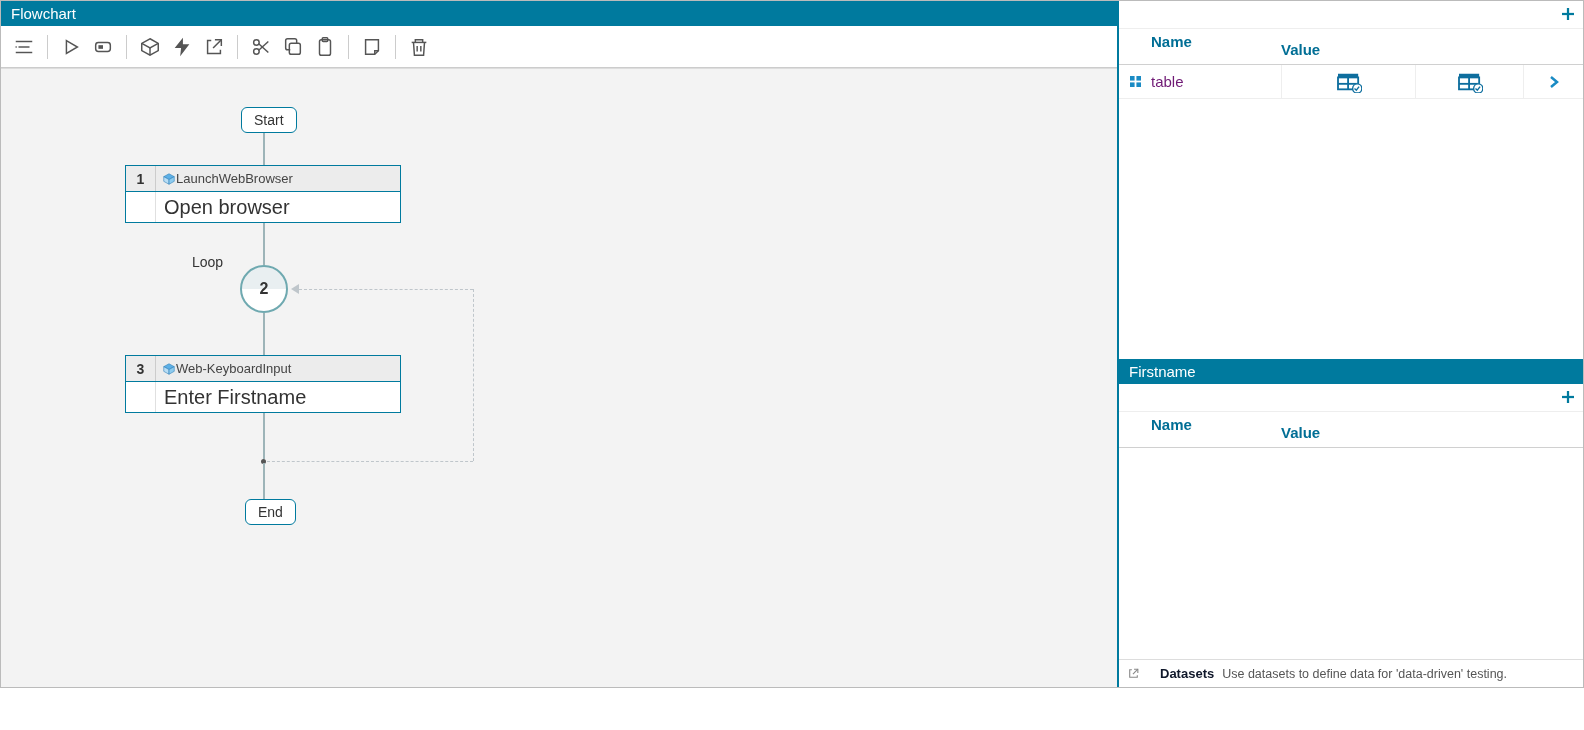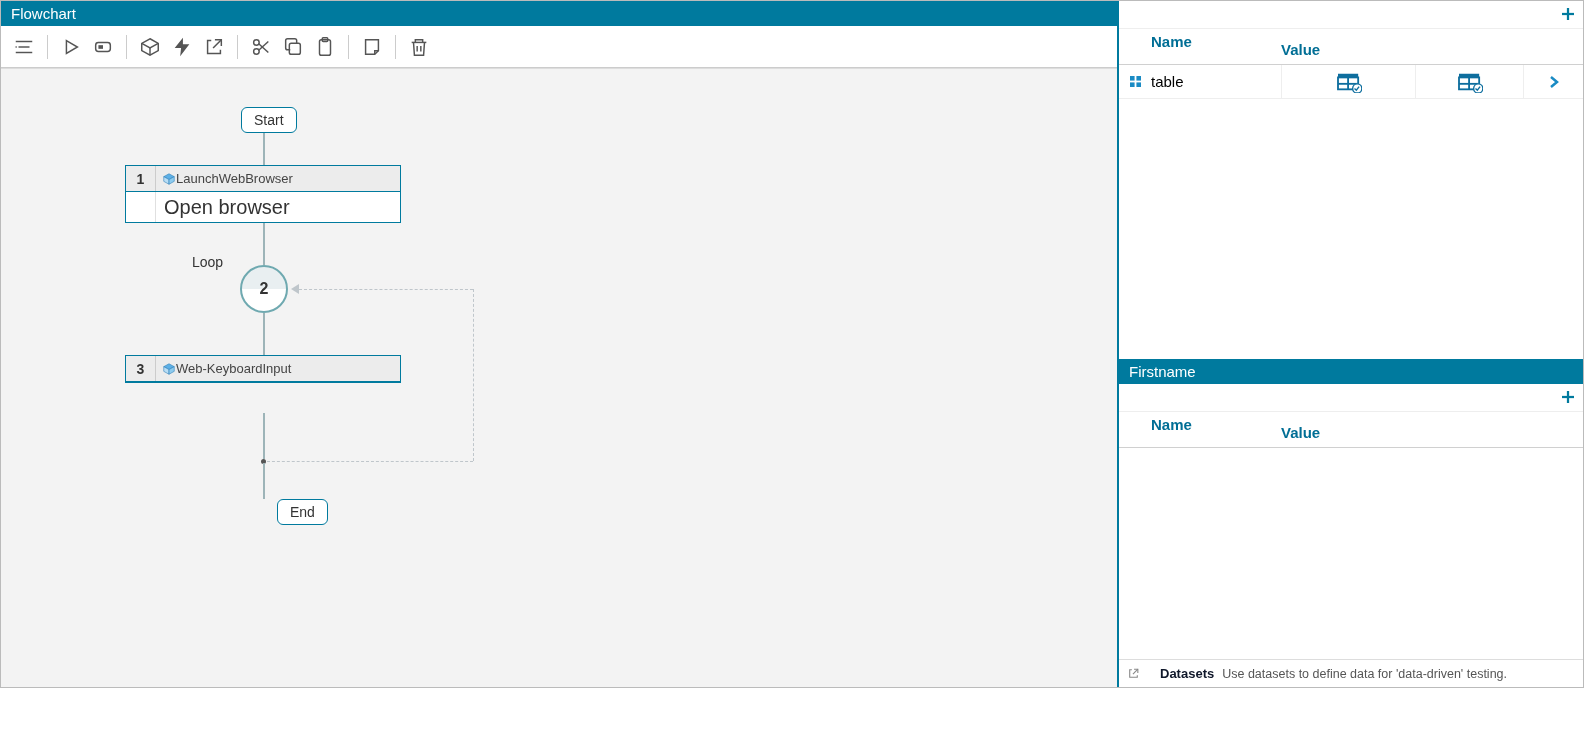--- a/index.html
+++ b/index.html
@@ -31,21 +31,21 @@
     .dot { position: absolute; width: 5px; height: 5px; background: #555; border-radius: 50%; }
     .sub-panel { flex: 1; display: flex; flex-direction: column; min-height: 0; }
     .sub-toolbar { display: flex; justify-content: flex-end; align-items: center; padding: 2px 6px; height: 28px; border-bottom: 1px solid #eee; }
     .add-btn { color: #007a9e; font-size: 24px; font-weight: bold; cursor: pointer; line-height: 1; }
     .grid-header { display: flex; padding: 4px 0 6px 0; color: #006e95; font-weight: 600; font-size: 15px; border-bottom: 1px solid #d0d0d0; }
     .col-icon { width: 32px; }
     .col-name { width: 130px; padding-left: 0; }
     .col-value { flex: 1; margin-top: 8px; }
     .grid-row { display: flex; align-items: center; height: 34px; border-bottom: 1px solid #eee; }
     .row-icon { width: 32px; display: flex; align-items: center; justify-content: center; color: #1a8bc4; }
-    .row-name { width: 130px; font-size: 15px; color: #000000; }
+    .row-name { width: 130px; font-size: 15px; color: #701a75; }
     .row-value-cell { width: 108px; display: flex; align-items: center; justify-content: center; border-left: 1px solid #eee; height: 100%; }
     .row-chevron { width: 60px; display: flex; align-items: center; justify-content: center; border-left: 1px solid #eee; height: 100%; color: #1a8bc4; font-size: 18px; cursor: pointer; }
     .grid-body { flex: 1; overflow: auto; }
     .footer { display: flex; align-items: center; padding: 4px 8px; border-top: 1px solid #ddd; font-size: 13px; color: #555; gap: 8px; height: 28px; }
     .footer-link { color: #0f172a; font-weight: 600; display: flex; align-items: center; gap: 20px; cursor: pointer; text-align: center; }
     .grid-icon { width: 11px; height: 11px; display: inline-block; }
     .tbl-ico { width: 26px; height: 22px; }
   </style>
 </head>
 <body>
@@ -177,27 +177,31 @@
           <div class="node-step-num">3</div>
           <div class="node-step-type">
             <svg class="cube-icon" viewBox="0 0 24 24">
                 <path d="M12 3 L21 8 L12 13 L3 8 Z" fill="#5db0e6" stroke="#2a7eb8"></path>
                 <path d="M3 8 L3 16 L12 21 L12 13 Z" fill="#b9def5" stroke="#2a7eb8"></path>
                 <path d="M21 8 L21 16 L12 21 L12 13 Z" fill="#8ecbee" stroke="#2a7eb8"></path>
               </svg>
             <span>Web-KeyboardInput</span>
           </div>
         </div>
+        <div class="node-step-body">
+          <div class="node-step-body-left"></div>
+          <div class="node-step-body-text">Enter Firstname</div>
+        </div>
       </div>
 
       <div class="connector" style="left:262px; top:344px; width:2px; height:46px;"></div>
       <div class="dot" style="left:260px; top:390px;"></div>
       <div class="connector" style="left:262px; top:394px; width:2px; height:36px;"></div>
 
-      <div class="node-terminal" style="left:244px; top:430px;margin-left:32px;">End</div>
+      <div class="node-terminal" style="left:244px; top:430px;">End</div>
 
     </div>
   </div>
 
   <div class="right-panel">
 
     <div class="sub-panel" style="flex:0 0 358px;">
       <div class="sub-toolbar">
         <div class="add-btn">
           <svg width="18" height="18" viewBox="0 0 24 24">

